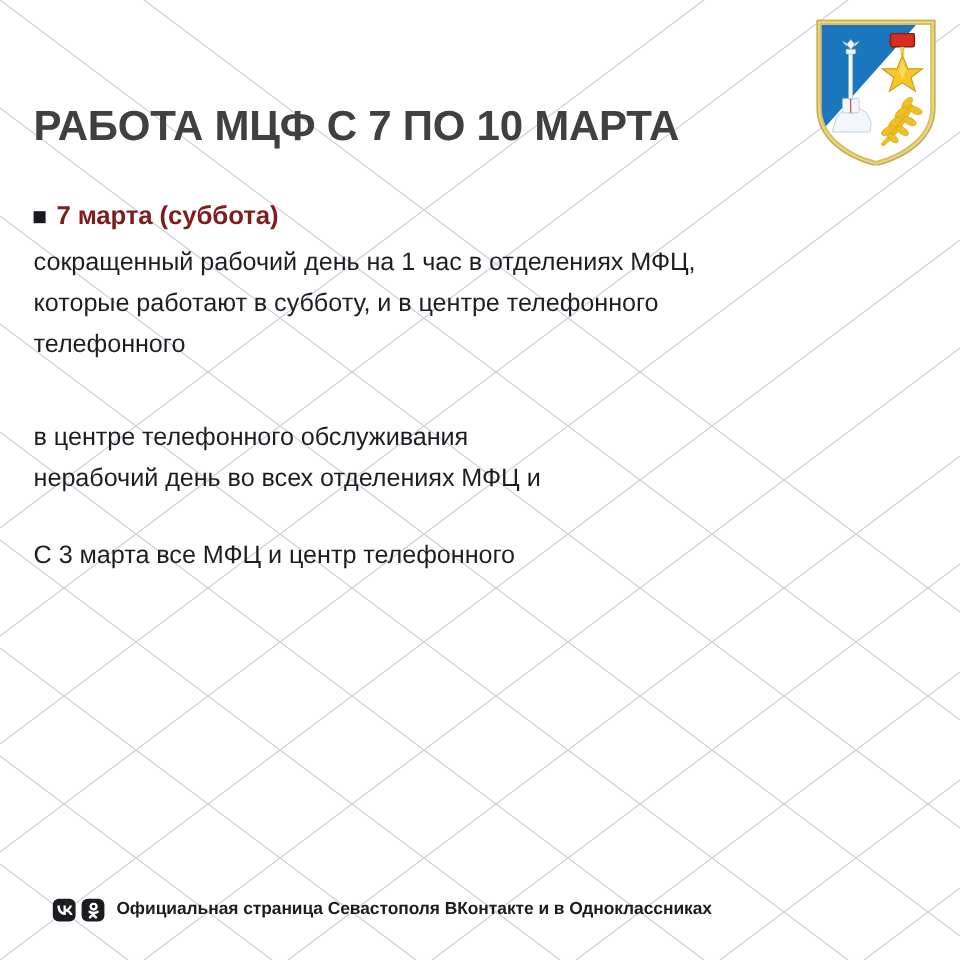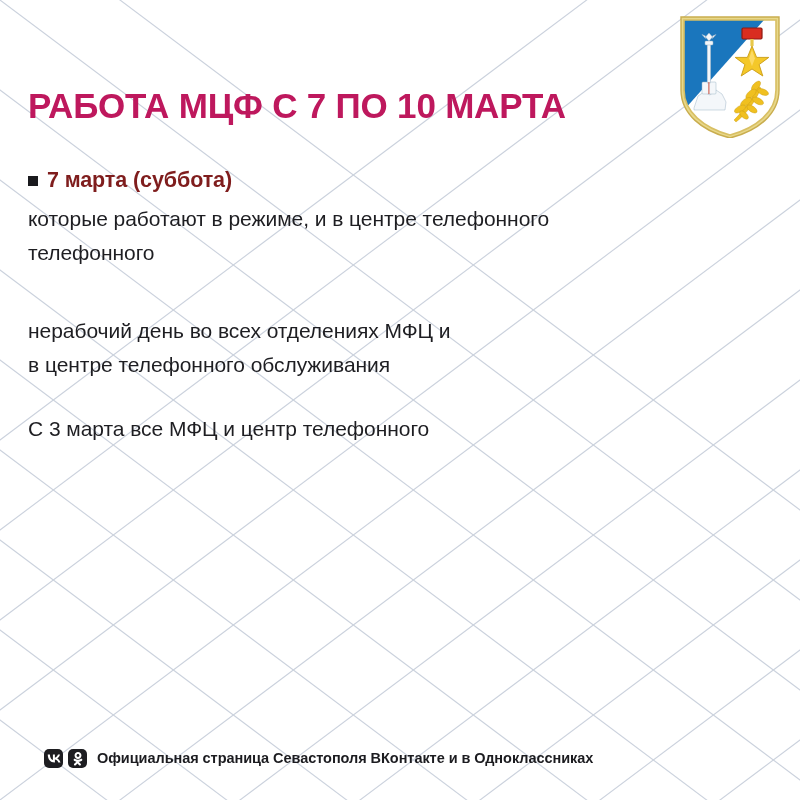--- a/index.html
+++ b/index.html
@@ -45,21 +45,21 @@
   
   .title {
     position: absolute;
     left: 28px;
     top: 62px;
     z-index: 2;
     font-size: 35px;
     line-height: 42px;
     font-weight: 800;
     letter-spacing: -0.2px;
-    color: #be185d;
+    color: #404040;
     white-space: nowrap;
   }
 
   
   .content {
     position: absolute;
     left: 28px;
     top: 165px;
     width: 700px;
     z-index: 2;
@@ -241,31 +241,32 @@
   <h1 class="title">РАБОТА МЦФ С 7 ПО 10 МАРТА</h1>
 
   <div class="content">
 
     <div class="block">
       <div class="heading">
         <span class="bullet"></span>
         <span>7 марта (суббота)</span>
       </div>
       <div class="para">
-        <span class="line">которые работают в режиме, и в центре телефонного</span>
+        <span class="line">сокращенный рабочий день на 1 час в отделениях МФЦ,</span>
+        <span class="line">которые работают в субботу, и в центре телефонного</span>
         <span class="line">телефонного</span>
       </div>
     </div>
 
     <div class="block-gap-1"></div>
 
     <div class="block">
       <div class="para">
+        <span class="line">в центре телефонного обслуживания</span>
         <span class="line">нерабочий день во всех отделениях МФЦ и</span>
-        <span class="line">в центре телефонного обслуживания</span>
       </div>
     </div>
 
     <div class="block-gap-2"></div>
 
     <div class="para">
       <span class="line">С 3 марта все МФЦ и центр телефонного</span>
     </div>
   </div>
 

